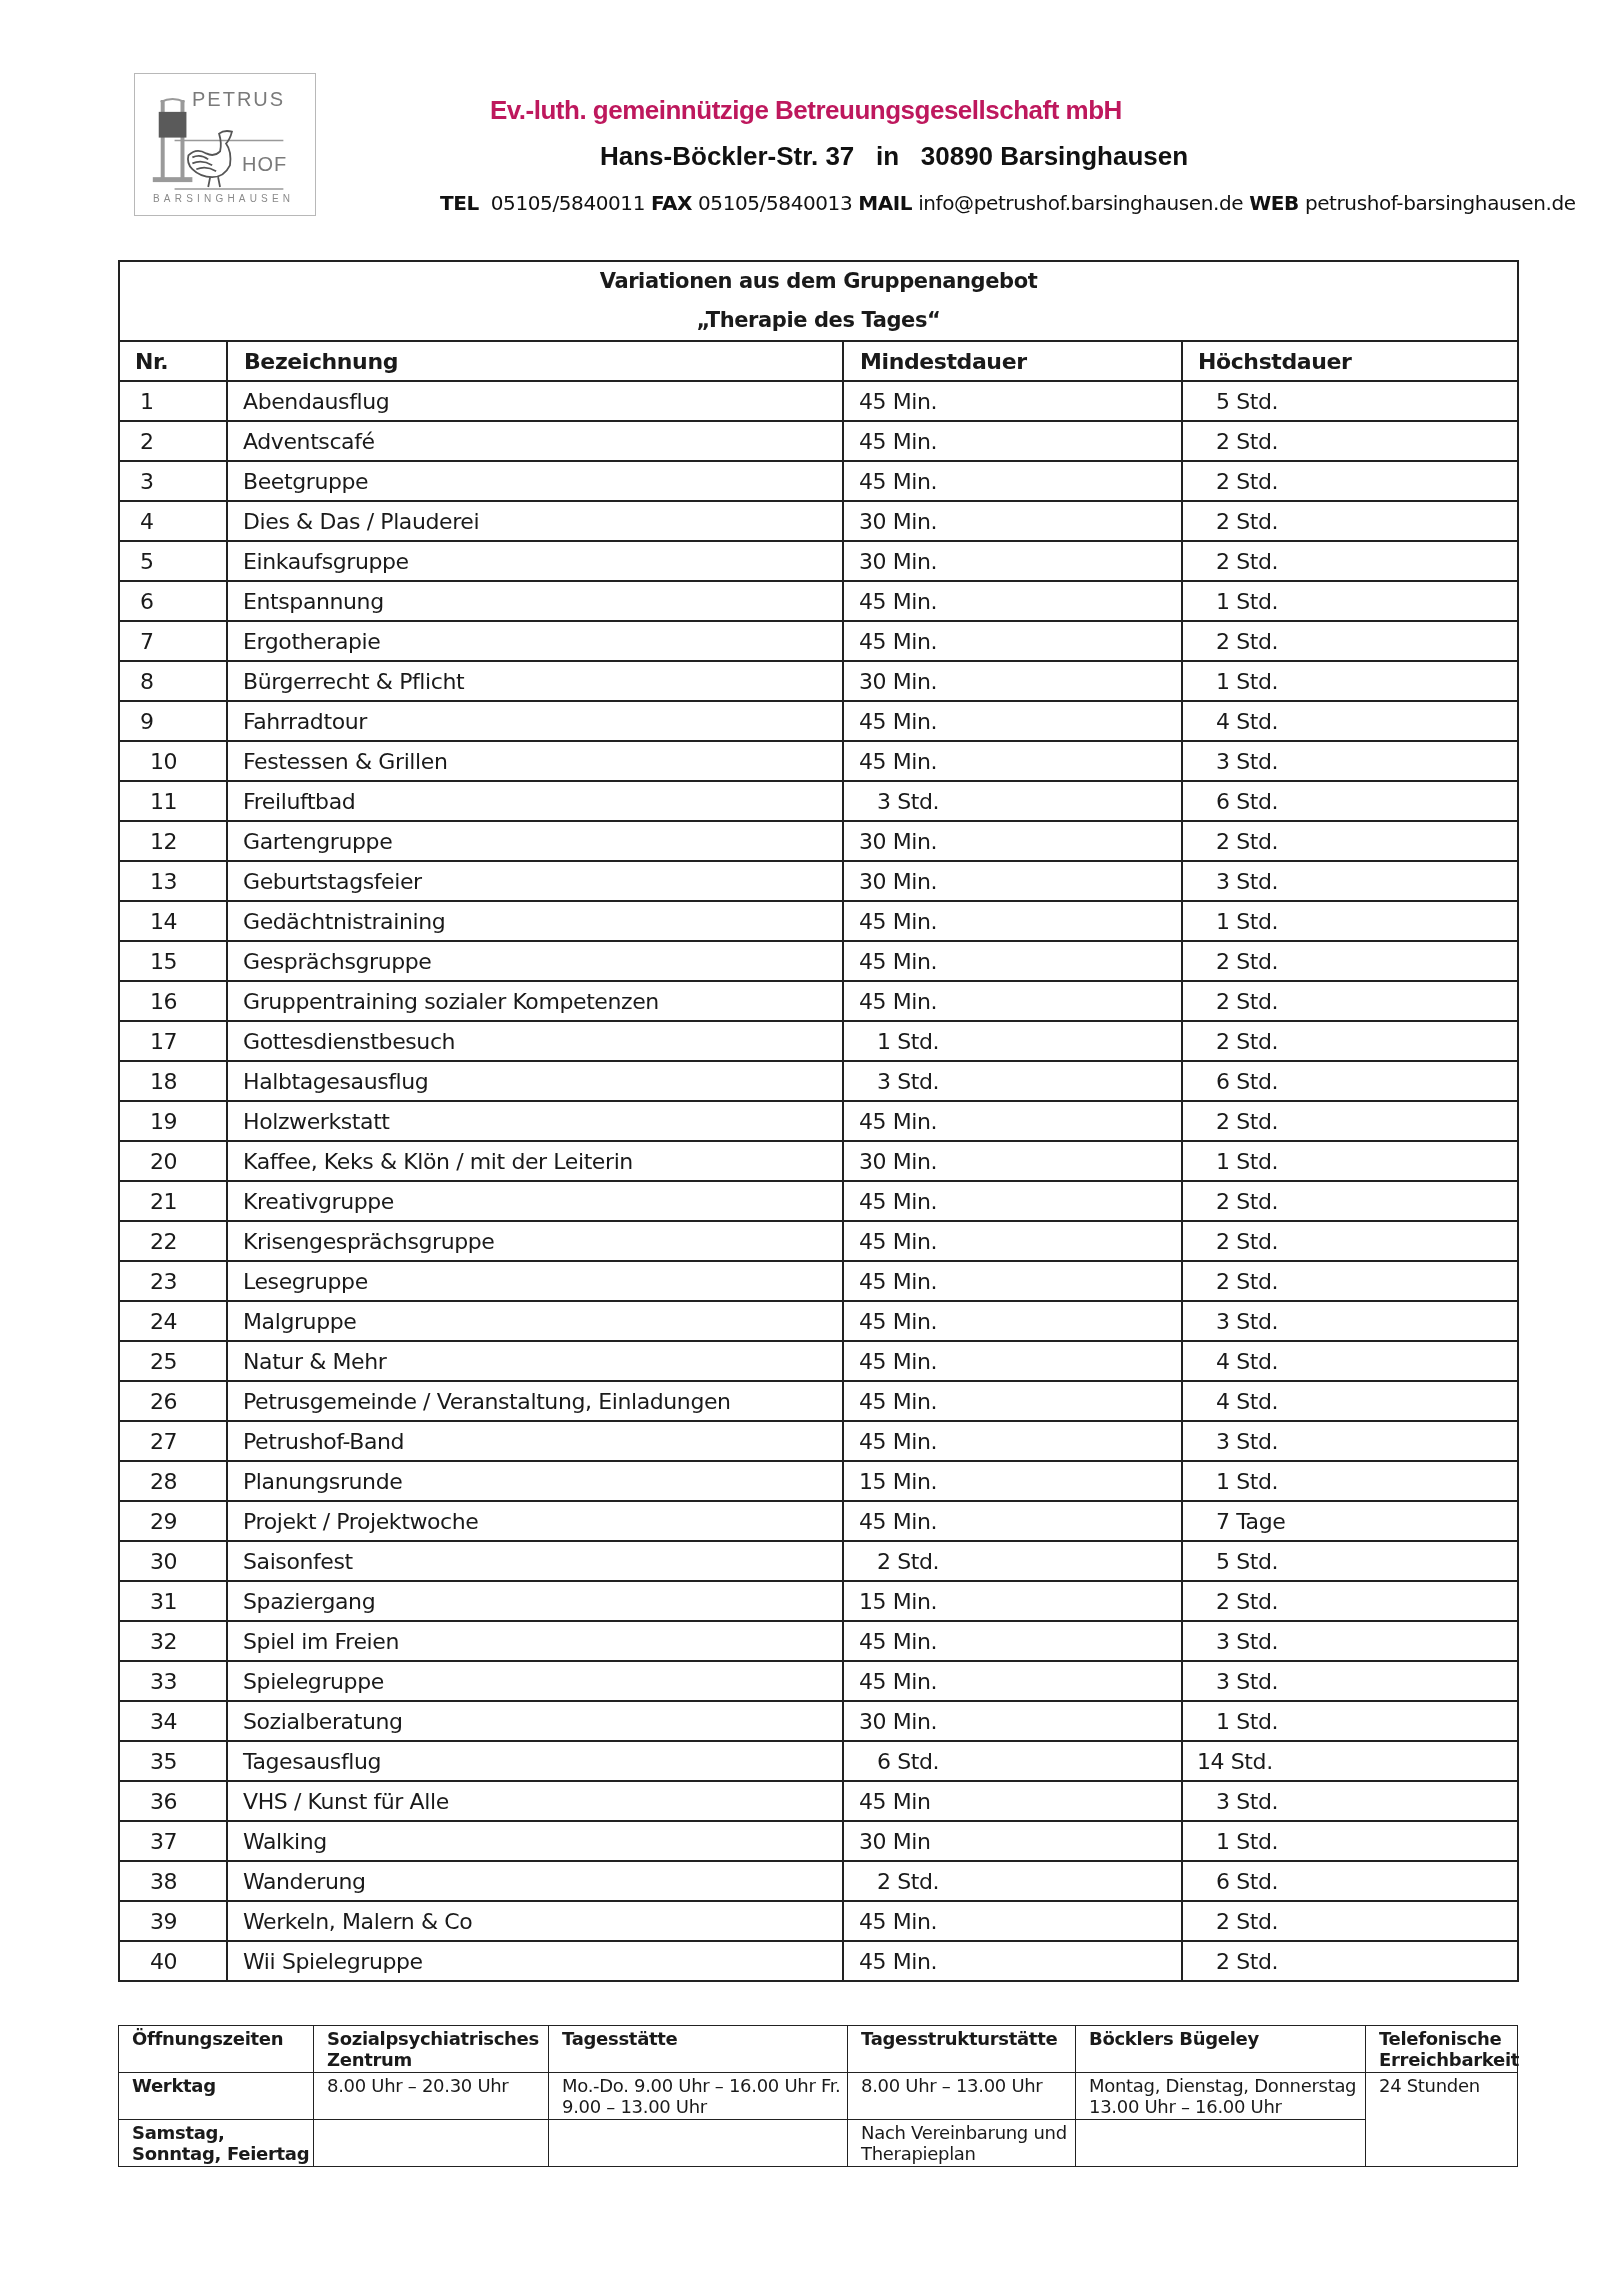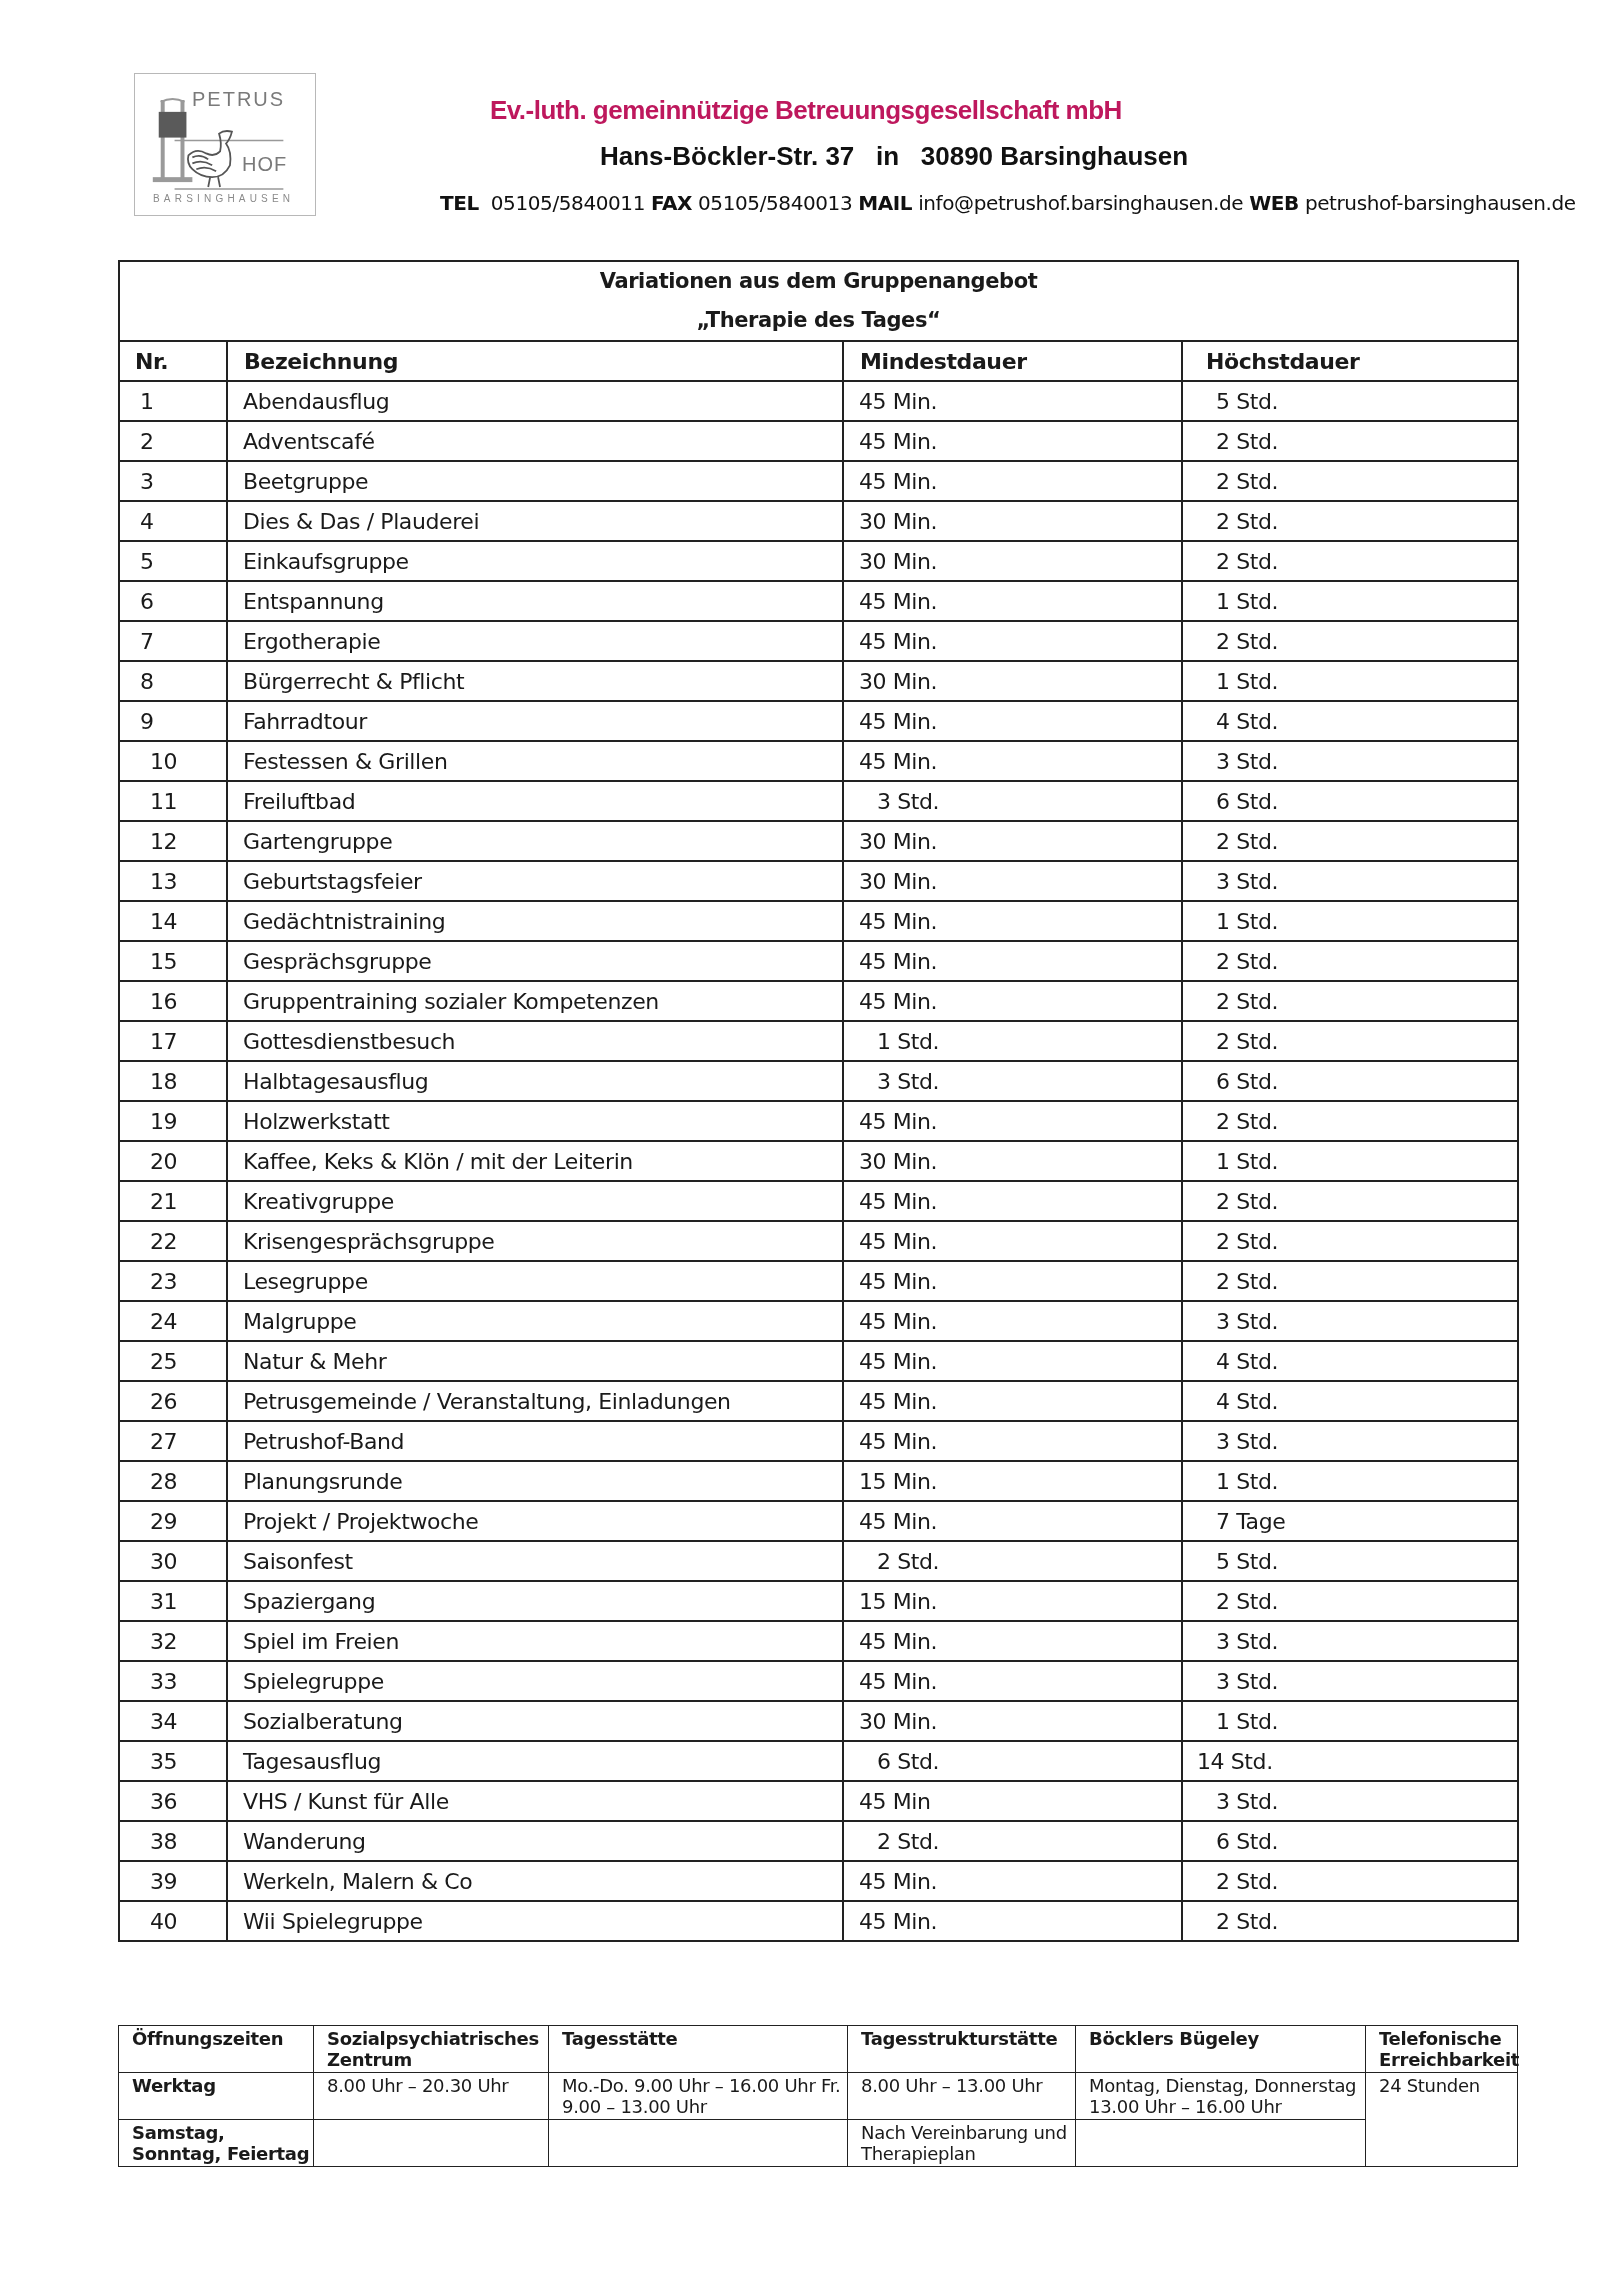--- a/index.html
+++ b/index.html
@@ -10,21 +10,21 @@
   .head-title { position:absolute; left:490px; top:95px; width:990px; font-family:"Liberation Sans", sans-serif; font-weight:bold; font-size:26px; letter-spacing:-0.5px; color:#be185d; white-space:nowrap; }
   .head-address { position:absolute; left:600px; top:141px; font-family:"Liberation Sans", sans-serif; font-weight:bold; font-size:26px; color:#111; white-space:pre; }
   .head-contact { position:absolute; left:440px; top:191px; font-family:"DejaVu Sans", sans-serif; font-size:20px; color:#111; white-space:pre; letter-spacing:-0.4px; }
   .head-contact b { font-weight:bold; }
 
   .main { position:absolute; left:118px; top:260px; width:1398px; border-collapse:collapse; table-layout:fixed; font-family:"DejaVu Sans", sans-serif; }
   .main td, .main th { border:2px solid #222; padding:0; }
   .main .caption-cell { height:77px; text-align:center; font-weight:bold; font-size:21px; line-height:39px; letter-spacing:-0.4px; }
   .main .hdr th { height:38px; text-align:left; font-weight:bold; font-size:22px; letter-spacing:-0.4px; padding-left:16px; vertical-align:middle; }
   .main .hdr th.c-nr { padding-left:15px; }
-  .main .hdr th.c-max { padding-left:23px;margin-top:31px; }
+  .main .hdr th.c-max { padding-left:15px;margin-top:31px; }
   .main tbody td { height:38px; font-size:22px; letter-spacing:-0.4px; vertical-align:middle; white-space:nowrap; }
   .main tbody td.c-nr { padding-left:20px; }
   .main tbody td.c-nr.two { padding-left:30px; }
   .main tbody td.c-name { padding-left:15px; }
   .main tbody td.c-min { padding-left:15px; }
   .main tbody td.c-min.indent { padding-left:33px; }
   .main tbody td.c-max { padding-left:33px; }
   .main tbody td.c-max.wide { padding-left:14px; }
 
   .foot { position:absolute; left:118px; top:2025px; width:1399px; border-collapse:collapse; table-layout:fixed; font-family:"DejaVu Sans", sans-serif; font-size:18px; letter-spacing:-0.3px; }
@@ -294,20 +294,26 @@
         <td class="c-nr two">35</td>
         <td class="c-name">Tagesausflug</td>
         <td class="c-min indent">6 Std.</td>
         <td class="c-max wide">14 Std.</td>
       </tr>
       <tr>
         <td class="c-nr two">36</td>
         <td class="c-name">VHS / Kunst für Alle</td>
         <td class="c-min">45 Min</td>
         <td class="c-max">3 Std.</td>
+      </tr>
+      <tr>
+        <td class="c-nr two">37</td>
+        <td class="c-name">Walking</td>
+        <td class="c-min">30 Min</td>
+        <td class="c-max">1 Std.</td>
       </tr>
       <tr>
         <td class="c-nr two">38</td>
         <td class="c-name">Wanderung</td>
         <td class="c-min indent">2 Std.</td>
         <td class="c-max">6 Std.</td>
       </tr>
       <tr>
         <td class="c-nr two">39</td>
         <td class="c-name">Werkeln, Malern &amp; Co</td>

